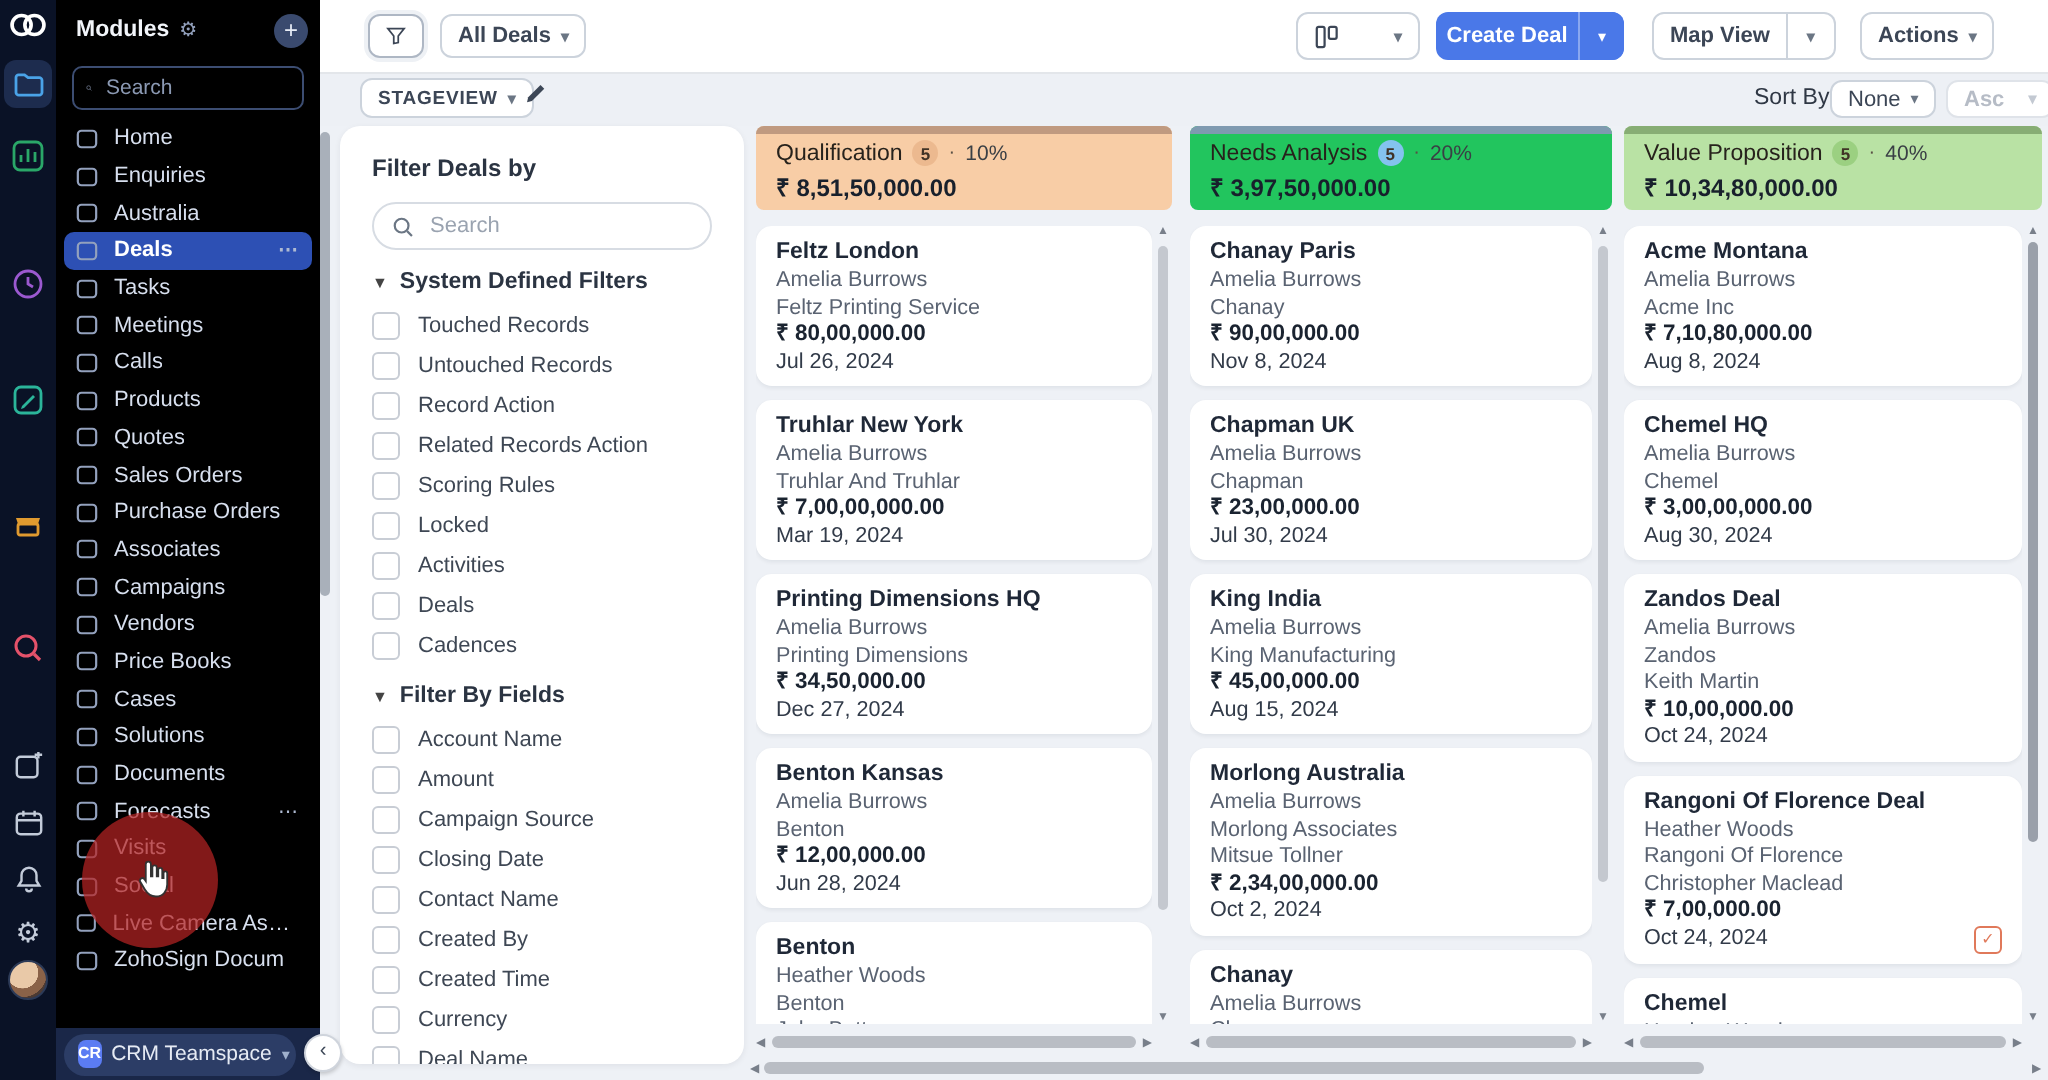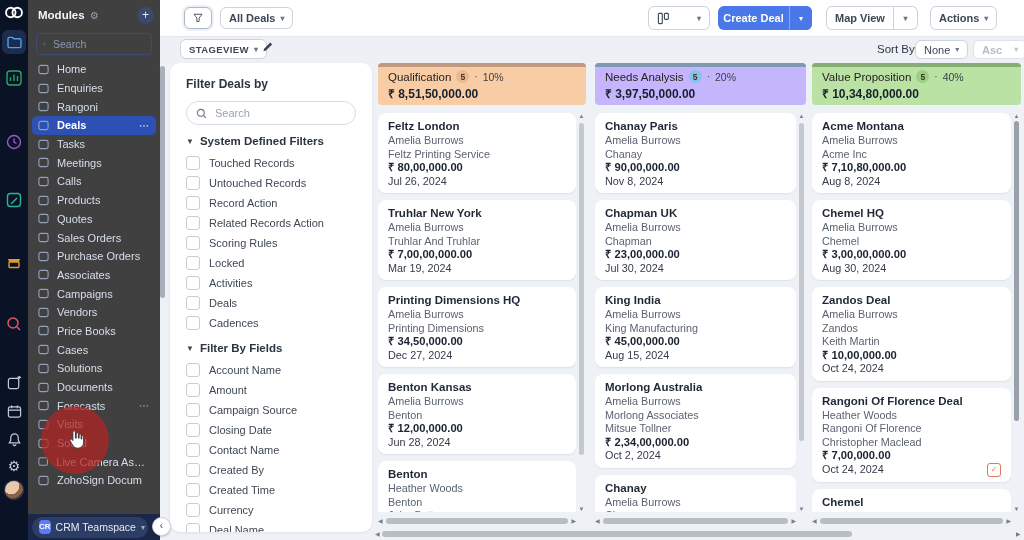--- a/index.html
+++ b/index.html
@@ -5,21 +5,21 @@
   html,body{margin:0;padding:0;background:#dfe3ea;}
   .app{position:relative;width:1024px;height:540px;background:#eef1f6;overflow:hidden;
        font-family:"Liberation Sans",sans-serif;-webkit-font-smoothing:antialiased;}
   
   .rail{position:absolute;left:0;top:0;width:28px;height:540px;background:#0a1226;z-index:4;}
   .rail .ric{position:absolute;left:0;width:28px;display:flex;justify-content:center;align-items:center;}
   .folder-tab{position:absolute;left:2px;top:30px;width:24px;height:24px;background:#1d2c4e;border-radius:6px;
               display:flex;align-items:center;justify-content:center;}
   .avatar{width:18px;height:18px;border-radius:50%;background:radial-gradient(circle at 35% 30%,#e9c9a8 0 45%,#8a6248 46% 70%,#4c3a33 71%);border:1px solid #2c3a57;}
   
-  .sidebar{position:absolute;left:28px;top:0;width:132px;height:540px;background:#404040;z-index:3;}
+  .sidebar{position:absolute;left:28px;top:0;width:132px;height:540px;background:#000000;z-index:3;}
   .mod-row{display:flex;align-items:center;height:30px;padding:0 6px 0 10px;gap:5px;}
   .mod-label{color:#f2f5fa;font-size:11.5px;font-weight:bold;}
   .mod-gear{color:#93a1bd;font-size:10px;}
   .mod-plus{margin-left:auto;width:17px;height:17px;border-radius:50%;background:#3a4a6e;color:#e8edf6;
             font-size:12px;line-height:16px;text-align:center;}
   .side-search{display:flex;align-items:center;gap:5px;margin:3px 8px 6px 8px;height:20px;border:1px solid #3c4d72;
                border-radius:5px;padding:0 6px;}
   .side-search input{border:0;outline:0;background:transparent;color:#aab6cc;font-size:10.5px;width:90px;
                      font-family:"Liberation Sans",sans-serif;}
   .side-search input::placeholder{color:#8b99b3;}
@@ -210,21 +210,21 @@
         <div class="side-item">
           <svg width="11" height="11" viewBox="0 0 12 12">
             <rect x="1" y="1.5" width="10" height="9" rx="2" fill="none" stroke="#93a1bd" stroke-width="1.2"></rect>
           </svg>
           <span class="lbl">Enquiries</span>
         </div>
         <div class="side-item">
           <svg width="11" height="11" viewBox="0 0 12 12">
             <rect x="1" y="1.5" width="10" height="9" rx="2" fill="none" stroke="#93a1bd" stroke-width="1.2"></rect>
           </svg>
-          <span class="lbl">Rangoni</span>
+          <span class="lbl">Australia</span>
         </div>
         <div class="side-item active">
           <svg width="11" height="11" viewBox="0 0 12 12">
             <rect x="1" y="1.5" width="10" height="9" rx="2" fill="none" stroke="#93a1bd" stroke-width="1.2"></rect>
           </svg>
           <span class="lbl">Deals</span>
           <span class="dots">⋯</span>
         </div>
         <div class="side-item">
           <svg width="11" height="11" viewBox="0 0 12 12">
@@ -574,21 +574,21 @@
           <span class="arr" style="bottom:0">▼</span>
           <div class="vthumb" style="top: 10px; height: 332px;"></div>
         </div>
         <div class="hscroll" style="left: 0px; right: 10px;">
           <span class="arr" style="left:0">◀</span>
           <span class="arr" style="right:0">▶</span>
           <div class="hthumb" style="left: 8px; right: 8px;"></div>
         </div>
       </div>
       <div class="kcol" style="left: 223px; width: 211px; bottom: 0px;">
-        <div class="kcol-header" style="background: #c4b5fd;">
+        <div class="kcol-header" style="background: #22c55e;">
           <div class="kcol-strip" style="background: rgb(127, 154, 176);"></div>
           <div class="kh-row">
             <span class="kh-name">Needs Analysis</span>
             <span class="kh-badge" style="background: rgb(132, 195, 238);">5</span>
             <span class="kh-dot">·</span>
             <span class="kh-pct">20%</span>
           </div>
           <div class="kh-total">₹ 3,97,50,000.00</div>
         </div>
         <div class="kcards" style="width: 201px;">

